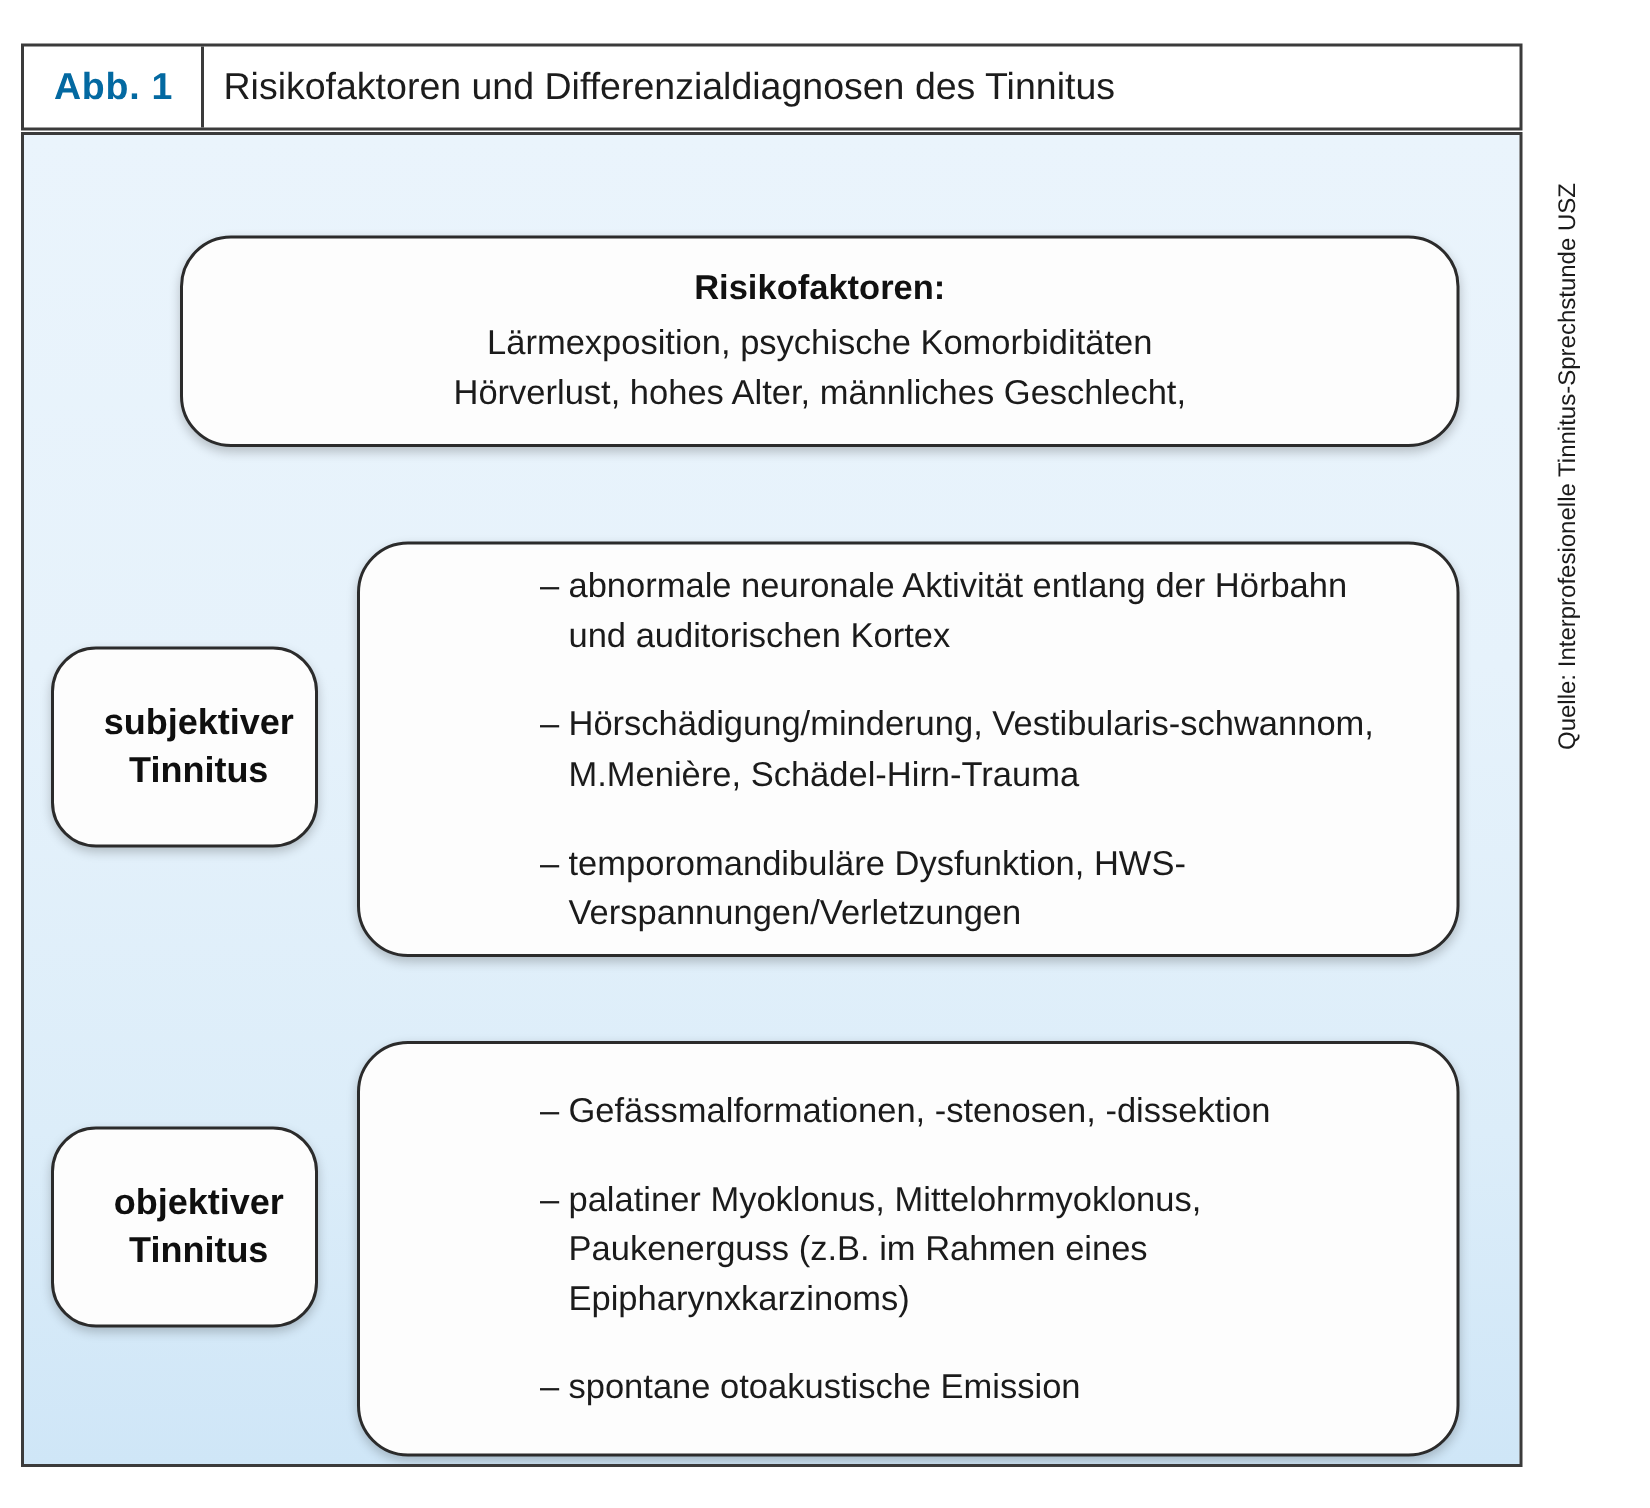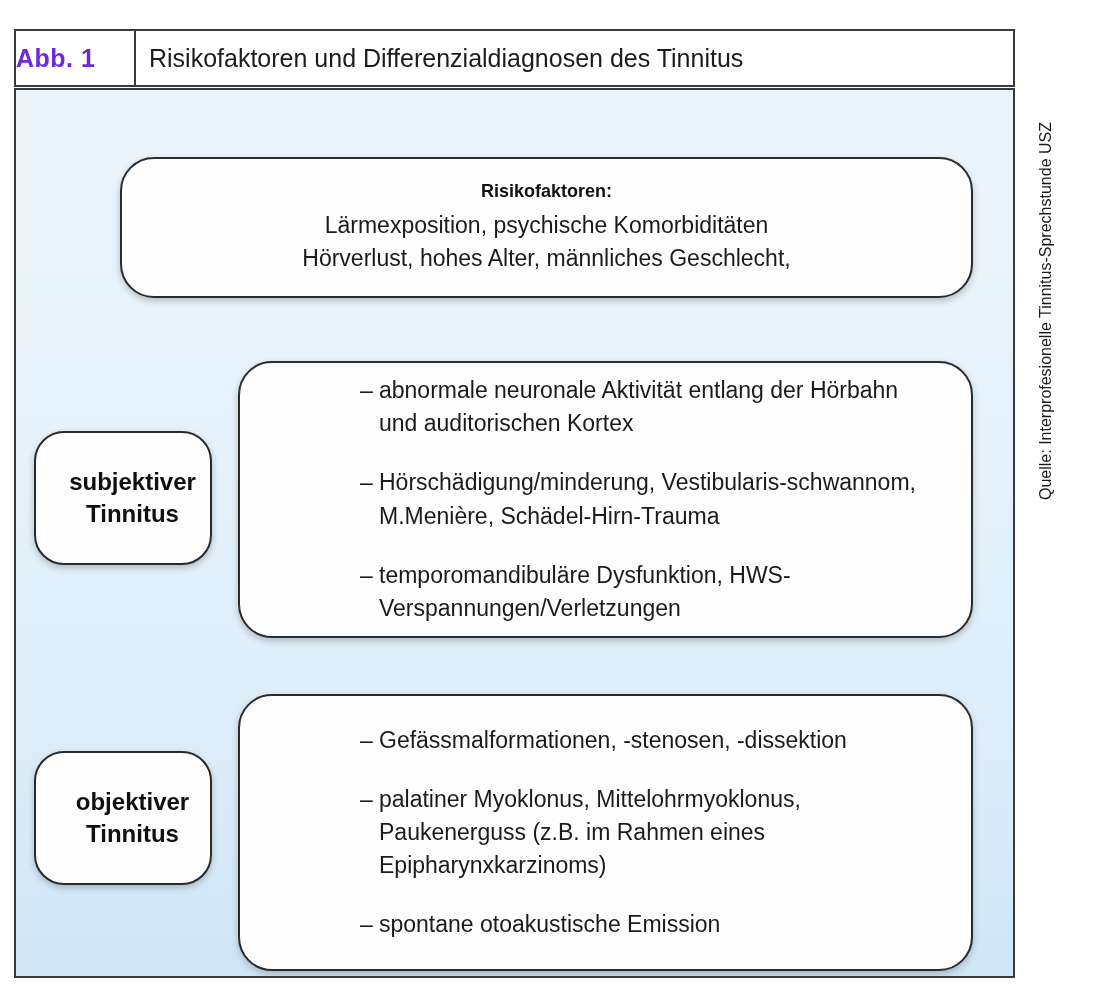--- a/index.html
+++ b/index.html
@@ -37,24 +37,25 @@
     background: #ffffff;
     display: flex;
     align-items: stretch;
   }
   #caption-number {
     width: 120px;
     box-sizing: border-box;
     border-right: 2px solid #3b3b3b;
     display: flex;
     align-items: center;
+    padding-left: 20px;
     font-weight: bold;
     font-size: 25px;
     letter-spacing: 0.5px;
-    color: #6d28d9;
+    color: #0369a1;
   }
   #caption-title {
     flex: 1;
     display: flex;
     align-items: center;
     padding-left: 13px;
     font-size: 25px;
     color: #1c1c1c;
   }
 
@@ -91,21 +92,21 @@
     top: 67px;
     width: 853px;
     height: 141px;
     display: flex;
     flex-direction: column;
     align-items: center;
     justify-content: center;
   }
   #risk-card .risk-heading {
     font-weight: bold;
-    font-size: 18px;
+    font-size: 23px;
     color: #111;
     margin-bottom: 7px;
   }
   #risk-card .risk-line {
     font-size: 23px;
     color: #1b1b1b;
     line-height: 1.42;
   }
 
   

